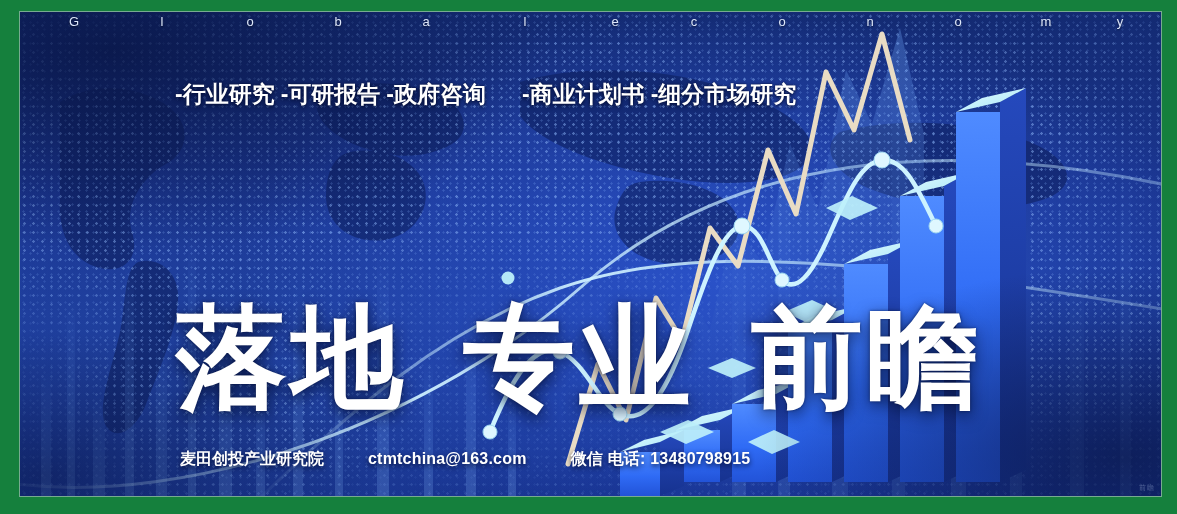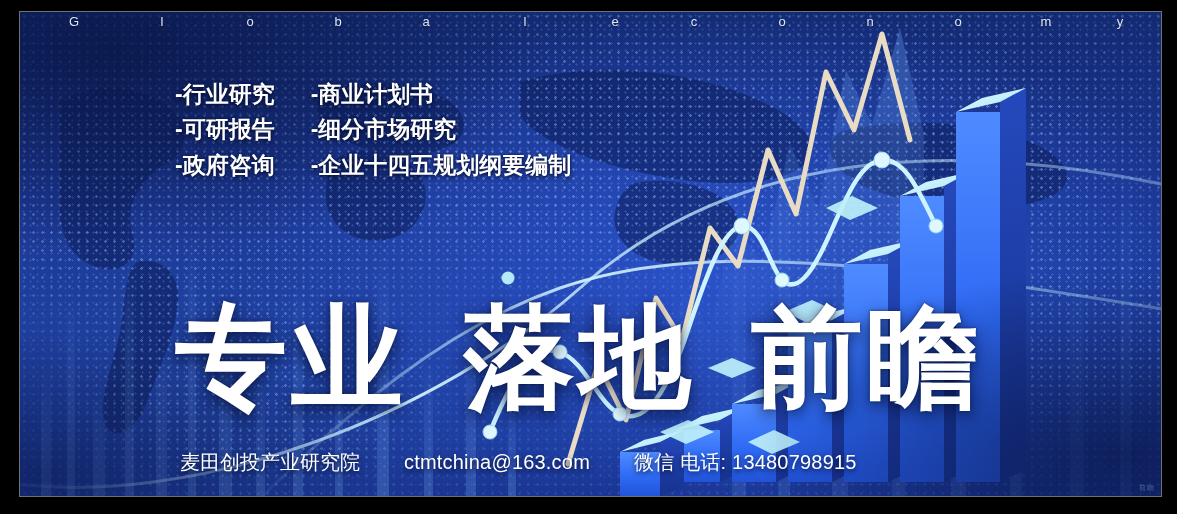--- a/index.html
+++ b/index.html
@@ -3,21 +3,21 @@
 <meta charset="utf-8">
 <style>
   * { margin:0; padding:0; box-sizing:border-box; }
   html, body {
     width:1177px; height:514px;
     background:#fbfcfd;
     font-family:"Liberation Sans", sans-serif;
     overflow:hidden;
   }
 
-  #stage { position:relative; width:1177px; height:514px; background:#000000;padding-left:25px; }
+  #stage { position:relative; width:1177px; height:514px; background:#15803d;padding-left:25px; }
 
   
   #banner {
     position:absolute;
     left:20px; top:12px;
     width:1141px; height:484px;
     overflow:hidden;
     background:#152b74;
     box-shadow:0 0 0 1px rgba(200,205,215,.55);
   }
@@ -93,21 +93,21 @@
     text-align:center;
     color:#dde7fb;
     font-size:13px;
     letter-spacing:1px;
     white-space:nowrap;
     text-shadow:0 1px 2px rgba(0,0,0,.5);
   }
   .gw span { display:inline-block; }
 
   .svc { position:absolute; left:155px; top:68px; display:flex; gap:36px; }
-  .svc-col { display:flex; flex-direction:column; gap:6px; }
+  .svc-col { display:flex; flex-direction:row; gap:6px; }
   .svc-item {
     color:#ffffff;
     font-size:23px;
     font-weight:700;
     line-height:1.28;
     white-space:nowrap;
     text-shadow:0 2px 4px rgba(3,12,48,.85), 0 0 2px rgba(3,12,48,.9);
   }
 
   .headline {
@@ -124,22 +124,22 @@
     text-shadow:0 5px 16px rgba(3,12,48,.75), 0 0 3px rgba(3,12,48,.65);
   }
 
   .footer {
     position:absolute; left:160px; top:437px;
     display:flex; align-items:baseline; gap:44px;
     white-space:nowrap;
   }
   .footer .fx {
     color:#ffffff;
-    font-size:20px;
-    font-weight:400;
+    font-size:16px;
+    font-weight:700;
     text-shadow:0 2px 5px rgba(3,12,48,.9);
   }
   .footer .fx.mono { letter-spacing:.2px; }
 
   .wm {
     position:absolute; right:6px; bottom:3px;
     font-size:7px; color:rgba(210,225,255,.30);
     letter-spacing:1px;
   }
 </style>
@@ -313,27 +313,26 @@
 
     <div class="svc">
       <div class="svc-col">
         <div class="svc-item">-行业研究</div>
         <div class="svc-item">-可研报告</div>
         <div class="svc-item">-政府咨询</div>
       </div>
       <div class="svc-col">
         <div class="svc-item">-商业计划书</div>
         <div class="svc-item">-细分市场研究</div>
-        <div class="svc-item">-企业十四五规划纲要编制</div>
       </div>
     </div>
 
     <div class="headline">
+      <div class="hw">落地</div>
       <div class="hw">专业</div>
-      <div class="hw">落地</div>
       <div class="hw">前瞻</div>
     </div>
 
     <div class="footer">
       <div class="fx">麦田创投产业研究院</div>
       <div class="fx mono">ctmtchina@163.com</div>
       <div class="fx mono">微信 电话: 13480798915</div>
     </div>
 
     <div class="wm">前瞻</div>

